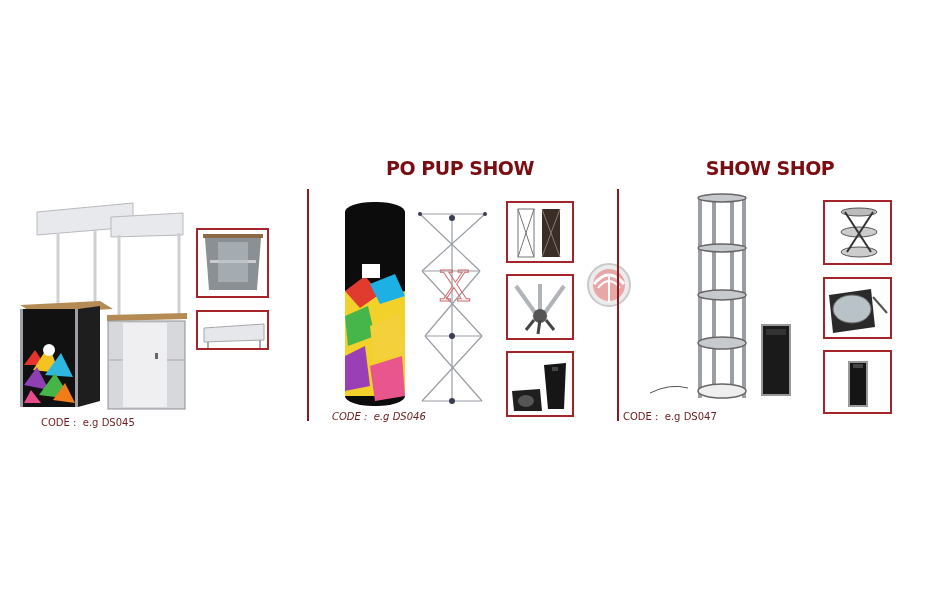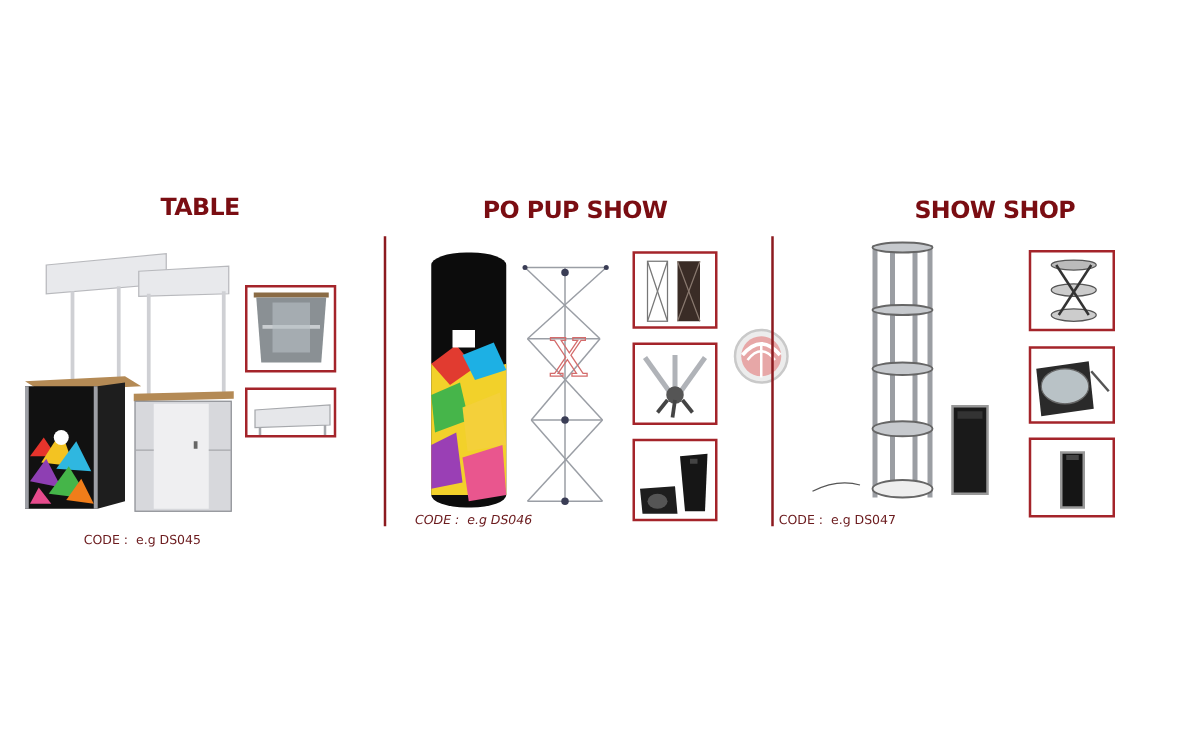--- a/index.html
+++ b/index.html
@@ -8,21 +8,20 @@
   .code{position:absolute;color:#6b1a1d;font-family:"DejaVu Sans",sans-serif;font-size:10px;}
   .divider{position:absolute;width:2px;background:#8c1a1f;}
   .thumb{position:absolute;border:2px solid #a4242a;background:#fff;box-sizing:border-box;overflow:hidden;}
   .abs{position:absolute;}
 </style>
 </head>
 <body>
 
 <div>
   <div class="title" style="left:20px;top:158px;width:280px;">
-    <div>TABLE</div>
   </div>
 
   <svg class="abs" style="left:15px;top:195px" width="180" height="220">
     <polygon points="22,17 118,8 118,32 22,40" fill="#e8e9ec" stroke="#b8b9bd"></polygon>
     <line x1="43" y1="38" x2="43" y2="110" stroke="#cfd0d4" stroke-width="3"></line>
     <line x1="80" y1="34" x2="80" y2="110" stroke="#cfd0d4" stroke-width="3"></line>
     <polygon points="5,110 85,106 98,114 18,118" fill="#b48a55"></polygon>
     <rect x="5" y="114" width="58" height="98" fill="#111"></rect>
     <polygon points="63,114 85,111 85,206 63,212" fill="#1e1e1e"></polygon>
     <rect x="5" y="114" width="3" height="98" fill="#9ea0a6"></rect>
@@ -56,21 +55,21 @@
     </svg>
   </div>
   <div class="thumb" style="left:196px;top:310px;width:73px;height:40px;">
     <svg width="69" height="36">
       <polygon points="6,16 66,12 66,28 6,30" fill="#e6e7ea" stroke="#a6a8ac"></polygon>
       <line x1="10" y1="30" x2="10" y2="36" stroke="#a6a8ac" stroke-width="2"></line>
       <line x1="62" y1="28" x2="62" y2="36" stroke="#a6a8ac" stroke-width="2"></line>
     </svg>
   </div>
 
-  <div class="code" style="left:41px;top:427px;margin-left:26px;">
+  <div class="code" style="left:41px;top:417px;">
     <span>CODE :</span>&nbsp;
     <span>e.g DS045</span>
   </div>
 </div>
 
 <div class="divider" style="left:307px;top:189px;height:232px;"></div>
 
 <div>
   <div class="title" style="left:340px;top:160px;width:240px;">
     <div>PO PUP SHOW</div>
@@ -158,21 +157,21 @@
   <circle cx="23" cy="23" r="21" fill="#ececec" stroke="#c9c9c9" stroke-width="2"></circle>
   <circle cx="23" cy="23" r="16" fill="#e7a7a7"></circle>
   <path d="M8,22 Q23,4 38,22" stroke="#fff" stroke-width="3" fill="none"></path>
   <path d="M12,26 Q23,12 34,26" stroke="#fff" stroke-width="2" fill="none"></path>
   <path d="M23,14 L23,40" stroke="#fff" stroke-width="2"></path>
 </svg>
 
 <div class="divider" style="left:617px;top:189px;height:232px;"></div>
 
 <div>
-  <div class="title" style="left:640px;top:160px;width:220px;text-align:right;">
+  <div class="title" style="left:660px;top:160px;width:220px;">
     <div>SHOW SHOP</div>
   </div>
 
   <svg class="abs" style="left:640px;top:188px" width="170" height="225">
     <g stroke="#9b9ea3" stroke-width="4">
       <line x1="60" y1="8" x2="60" y2="210"></line>
       <line x1="104" y1="8" x2="104" y2="210"></line>
       <line x1="74" y1="12" x2="74" y2="206"></line>
       <line x1="92" y1="12" x2="92" y2="206"></line>
     </g>

